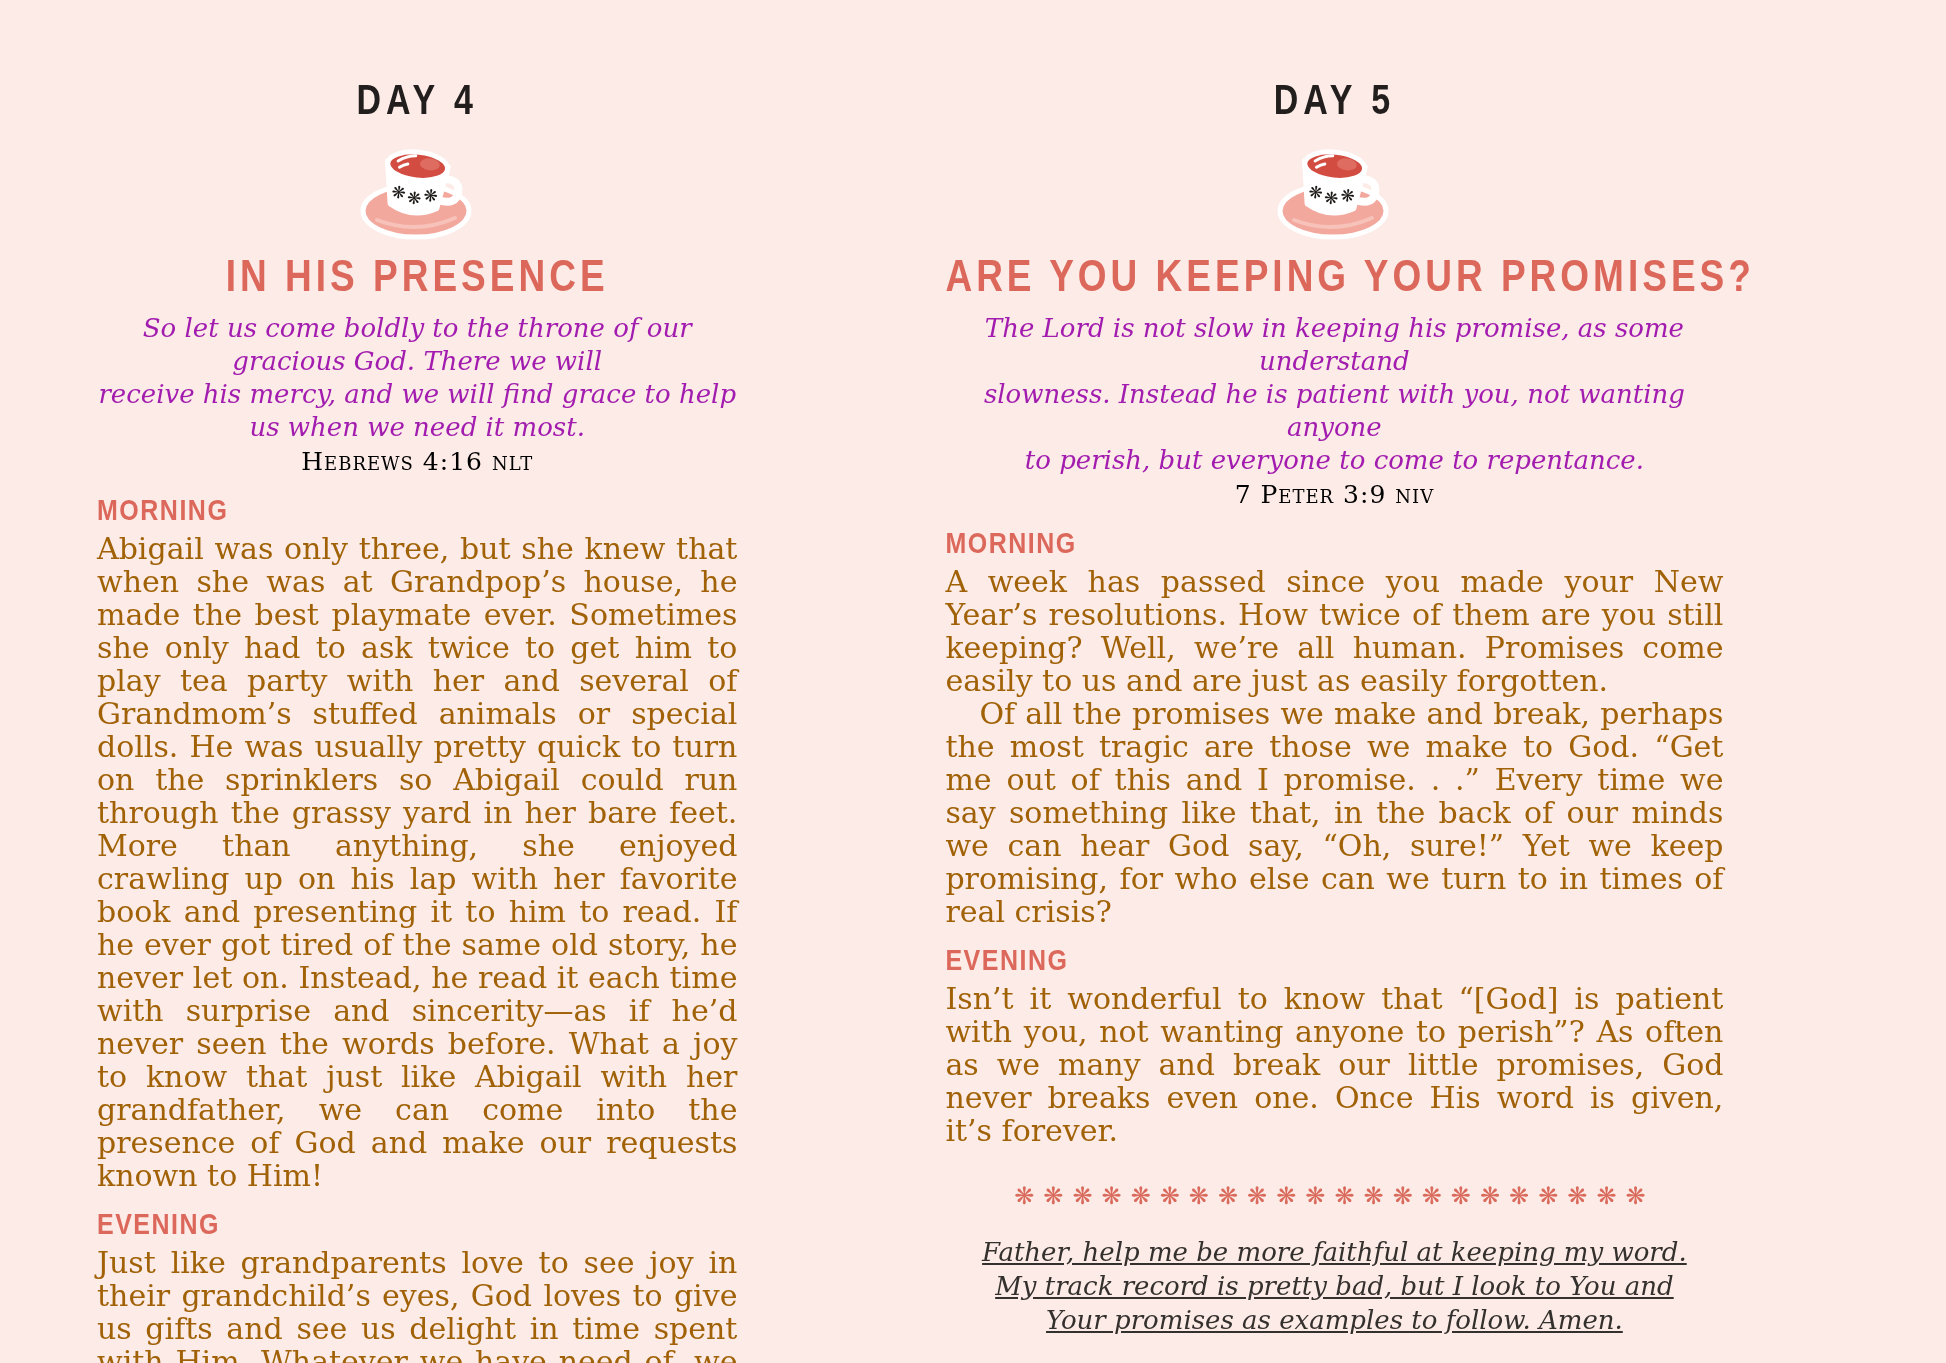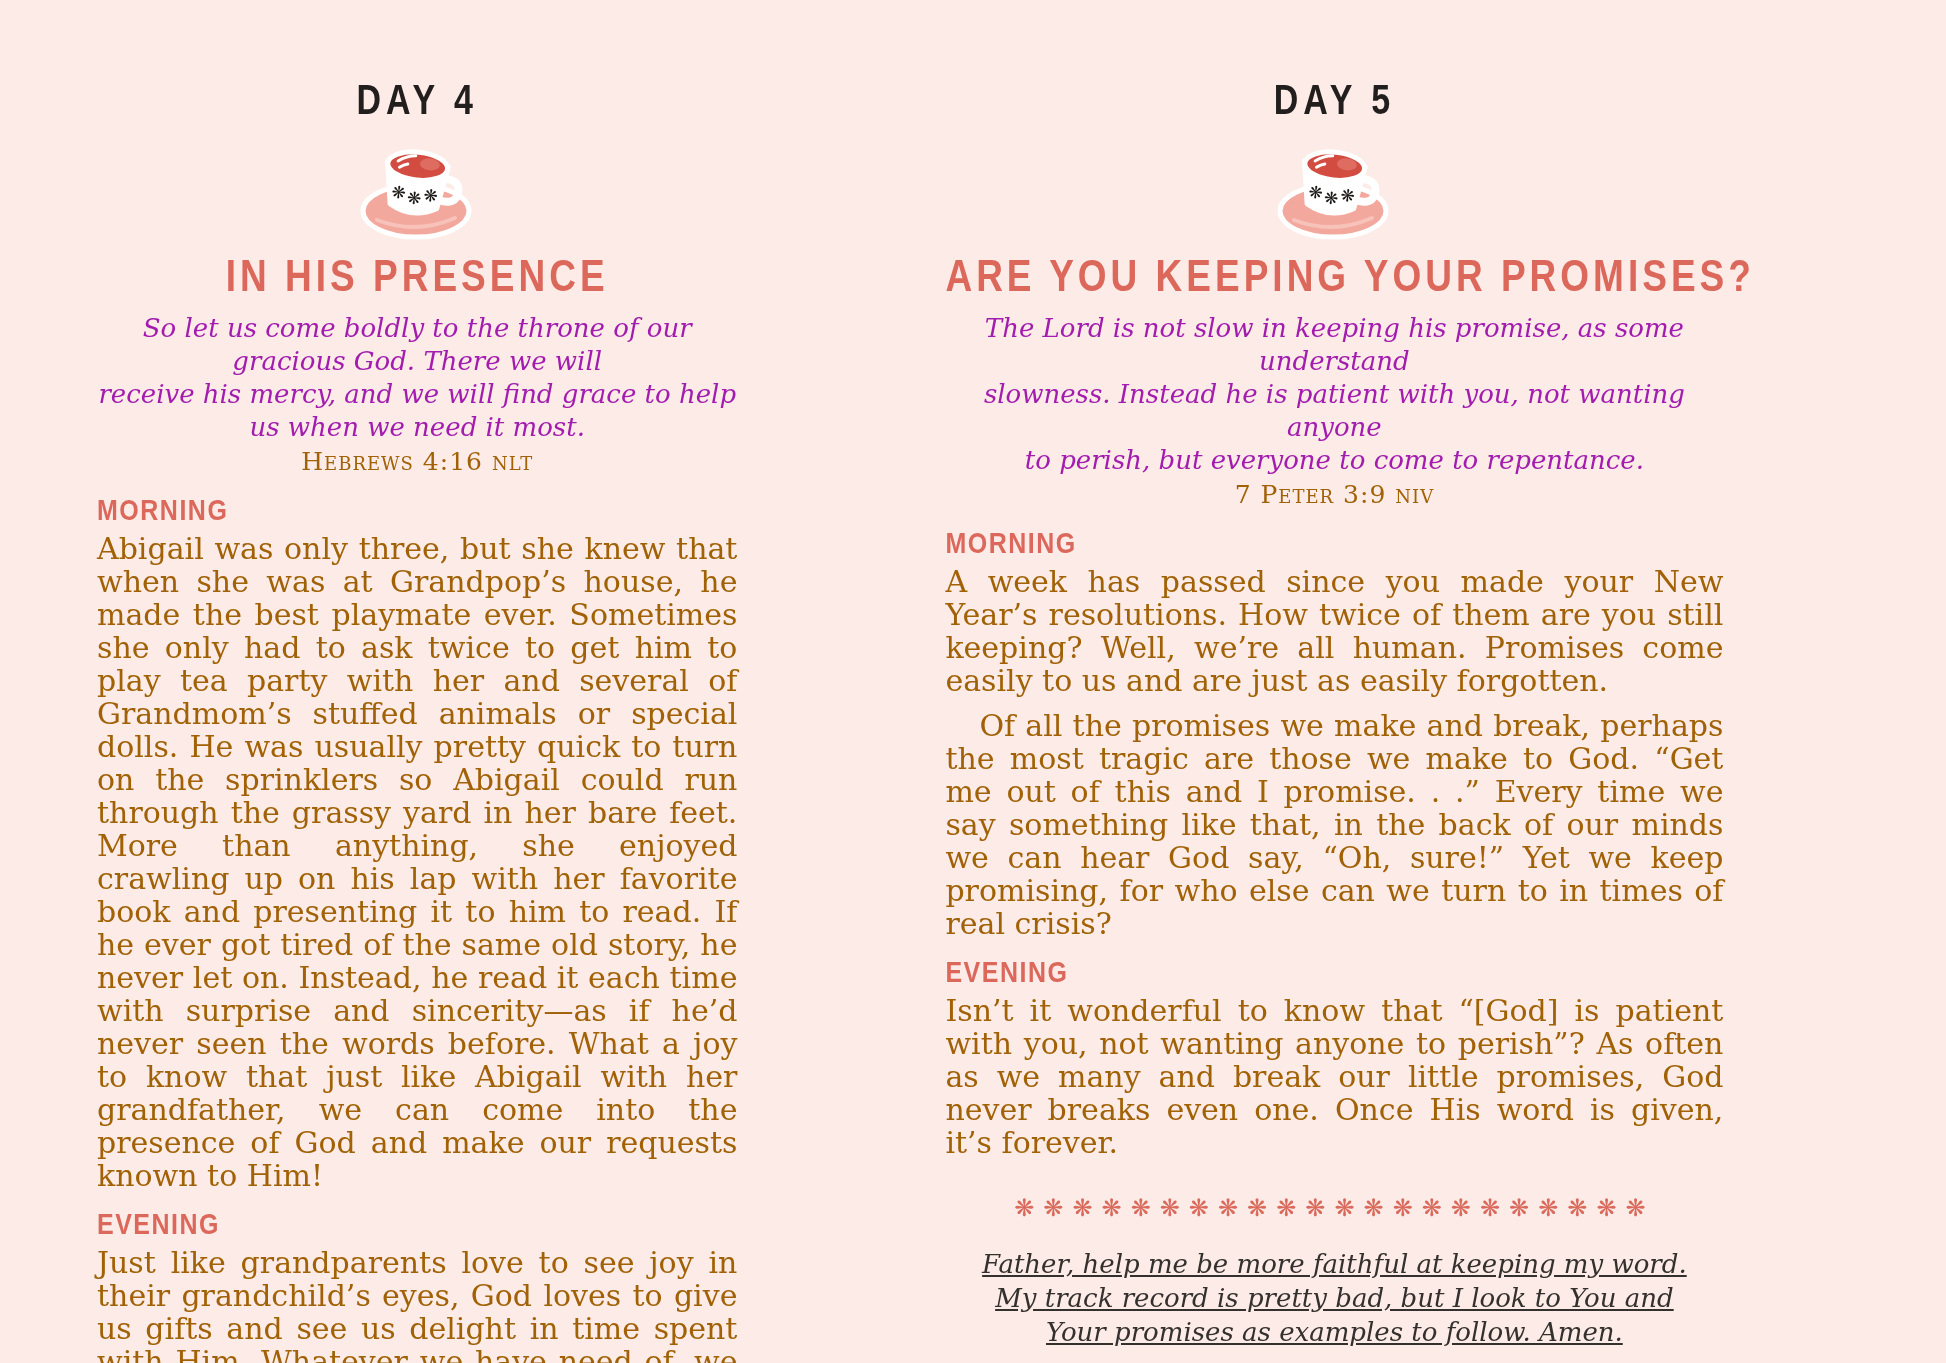--- a/index.html
+++ b/index.html
@@ -66,21 +66,21 @@
     white-space: pre-line;
   }
   .ref {
     margin: 1px 0 0 0;
     text-align: center;
     font-family: "DejaVu Serif", serif;
     font-variant: small-caps;
     font-size: 25px;
     line-height: 33px;
     letter-spacing: 1px;
-    color: #a16207;
+    color: #000000;
   }
   .label {
     margin: 16px 0 0 0;
     text-align: left;
     font-family: "Liberation Sans", sans-serif;
     font-weight: 700;
     font-size: 25px;
     letter-spacing: 1.5px;
     color: #dc685c;
     transform: scaleY(1.2);
@@ -88,21 +88,21 @@
     line-height: 30px;
   }
   .body-text {
     margin: 8px 0 0 0;
     text-align: justify;
     font-family: "DejaVu Serif", serif;
     font-size: 30px;
     line-height: 33px;
     color: #a16207;
   }
-  .body-text.indent { margin-top: 12px; text-indent: 34px; }
+  .body-text.indent { margin-top: 0; text-indent: 34px; }
   .divider {
     margin: 36px 0 0 0;
     text-align: center;
     font-family: "DejaVu Sans", sans-serif;
     font-size: 24px;
     letter-spacing: 9px;
     color: #d96a5c;
     line-height: 26px;
   }
   .prayer {

